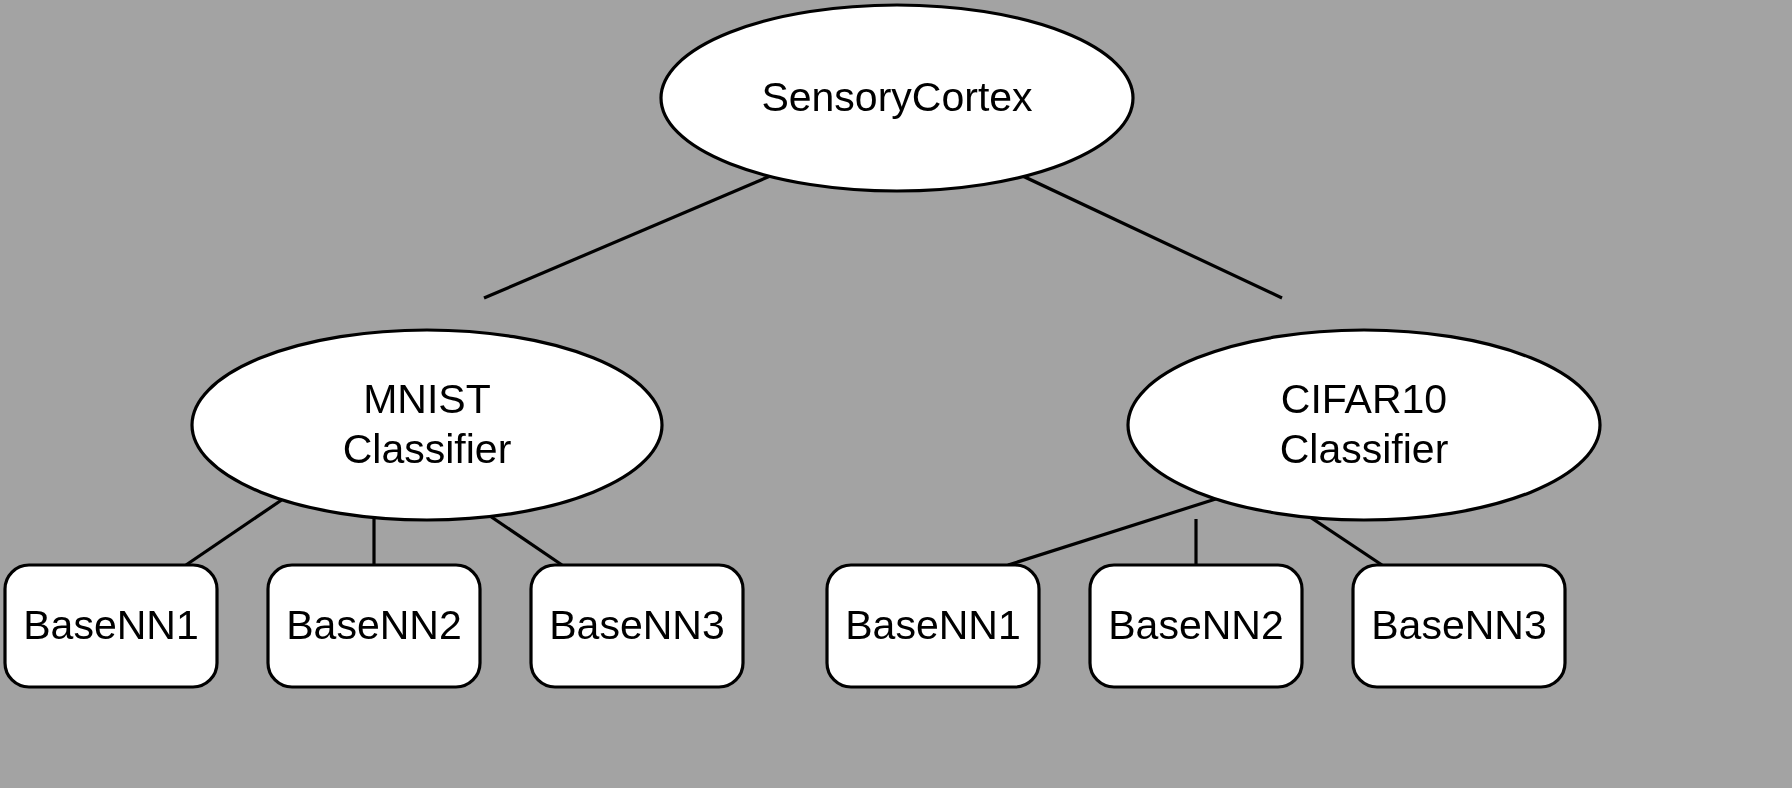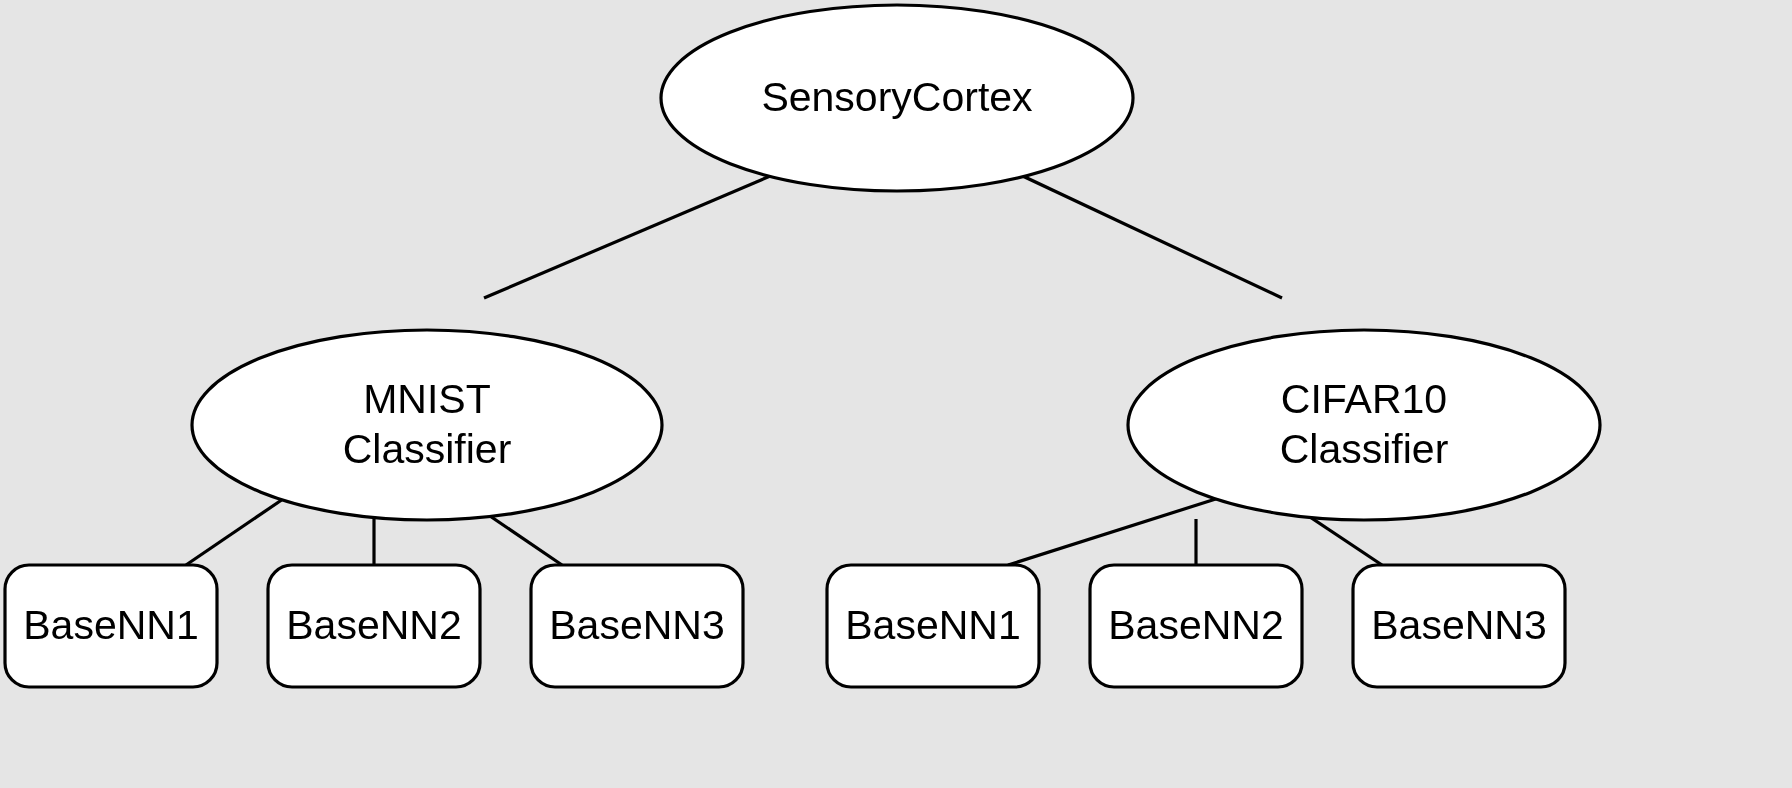--- a/index.html
+++ b/index.html
@@ -11,21 +11,21 @@
   body {
     width: 1792px;
     height: 788px;
     overflow: hidden;
     font-family: "Liberation Sans", sans-serif;
   }
   #diagram-root {
     position: relative;
     width: 1792px;
     height: 788px;
-    background: #e5e5e5;
+    background: #a3a3a3;
   }
   svg.diagram-canvas {
     display: block;
     width: 1792px;
     height: 788px;
   }
   .node-shape {
     fill: #ffffff;
     stroke: #000000;
     stroke-width: 3.2;

